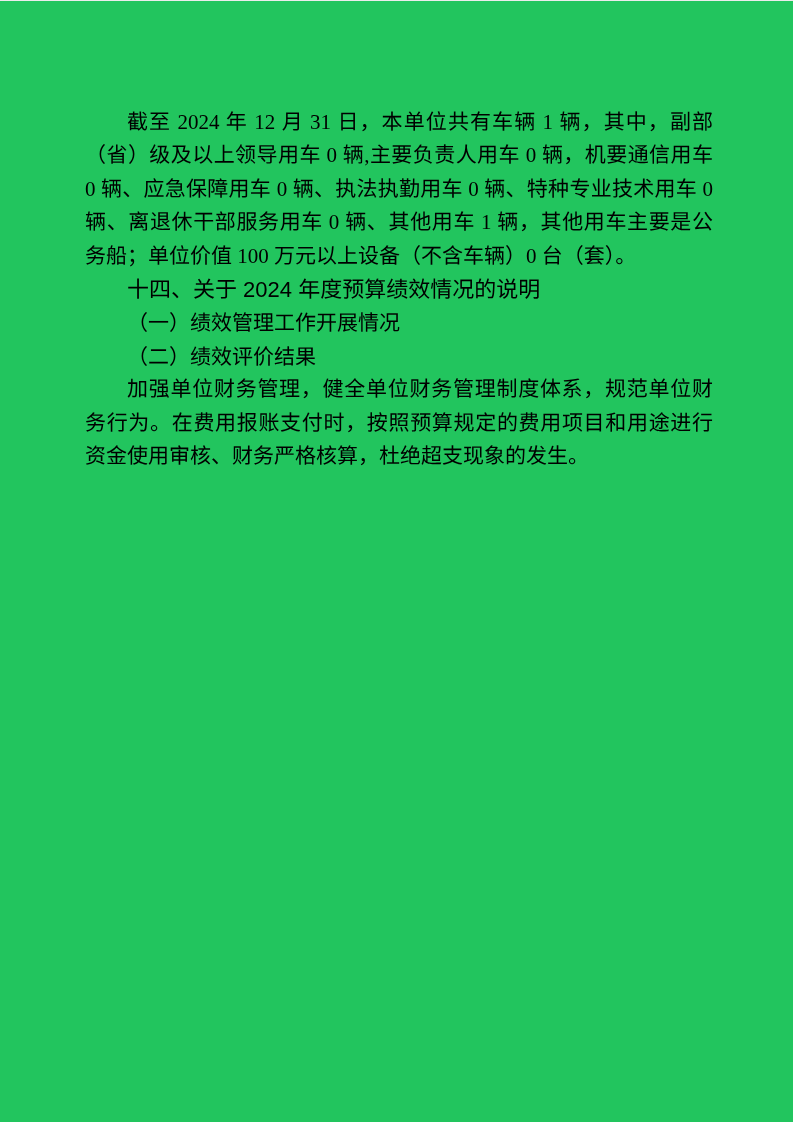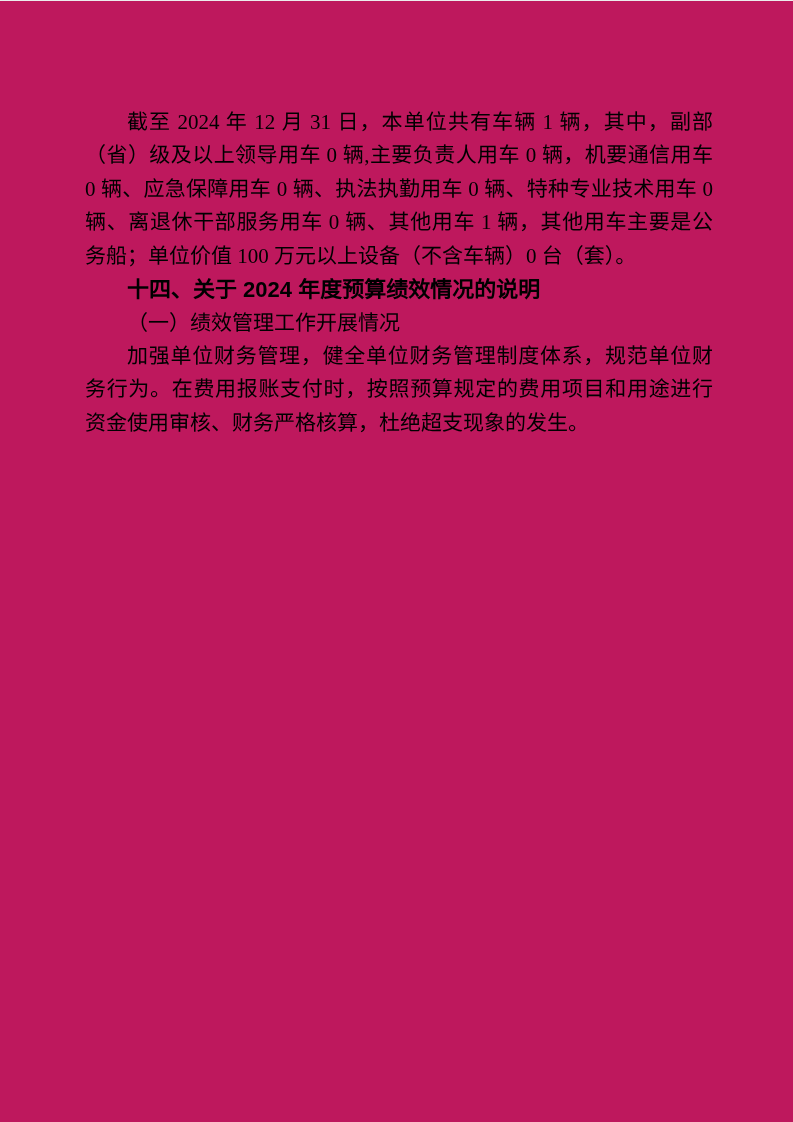--- a/index.html
+++ b/index.html
@@ -4,21 +4,21 @@
 <style>
   html, body {
     margin: 0;
     padding: 0;
     background: #ffffff;
   }
   .page {
     position: relative;
     width: 793px;
     height: 1122px;
-    background: #be185d;
+    background: #22c55e;
     overflow: hidden;
     border-top: 1px solid #ececec;
     box-sizing: border-box;
   }
   .content {
     position: absolute;
     left: 85px;
     top: 105px;
     width: 628px;
     color: #000000;
@@ -34,21 +34,21 @@
     text-align: justify;
     text-justify: inter-ideograph;
     color: #000000;
   }
   .body-text {
     font-family: "Liberation Serif", "DejaVu Serif", serif;
     font-weight: 400;
   }
   .h1 {
     font-family: "Liberation Sans", "DejaVu Sans", sans-serif;
-    font-weight: 700;
+    font-weight: 400;
     font-size: 22px !important;
     text-align: left !important;
   }
   .h2 {
     font-family: "Liberation Sans", "DejaVu Sans", sans-serif;
     font-weight: 500;
     text-align: right;
   }
 </style>
 </head>
@@ -57,19 +57,20 @@
 <div class="page">
   <div class="content">
 
     <p class="body-text">截至 2024 年 12 月 31 日，本单位共有车辆 1 辆，其中，副部（省）级及以上领导用车 0 辆,主要负责人用车 0 辆，机要通信用车 0 辆、应急保障用车 0 辆、执法执勤用车 0 辆、特种专业技术用车 0 辆、离退休干部服务用车 0 辆、其他用车 1 辆，其他用车主要是公务船；单位价值 100 万元以上设备（不含车辆）0 台（套）。</p>
 
     <div class="h1">十四、关于 2024 年度预算绩效情况的说明</div>
 
     <div class="h2">（一）绩效管理工作开展情况</div>
 
 
+    <div class="h2">（二）绩效评价结果</div>
 
 
 
     <p class="body-text">加强单位财务管理，健全单位财务管理制度体系，规范单位财务行为。在费用报账支付时，按照预算规定的费用项目和用途进行资金使用审核、财务严格核算，杜绝超支现象的发生。</p>
 
   </div>
 </div>
 
 </body></html>

